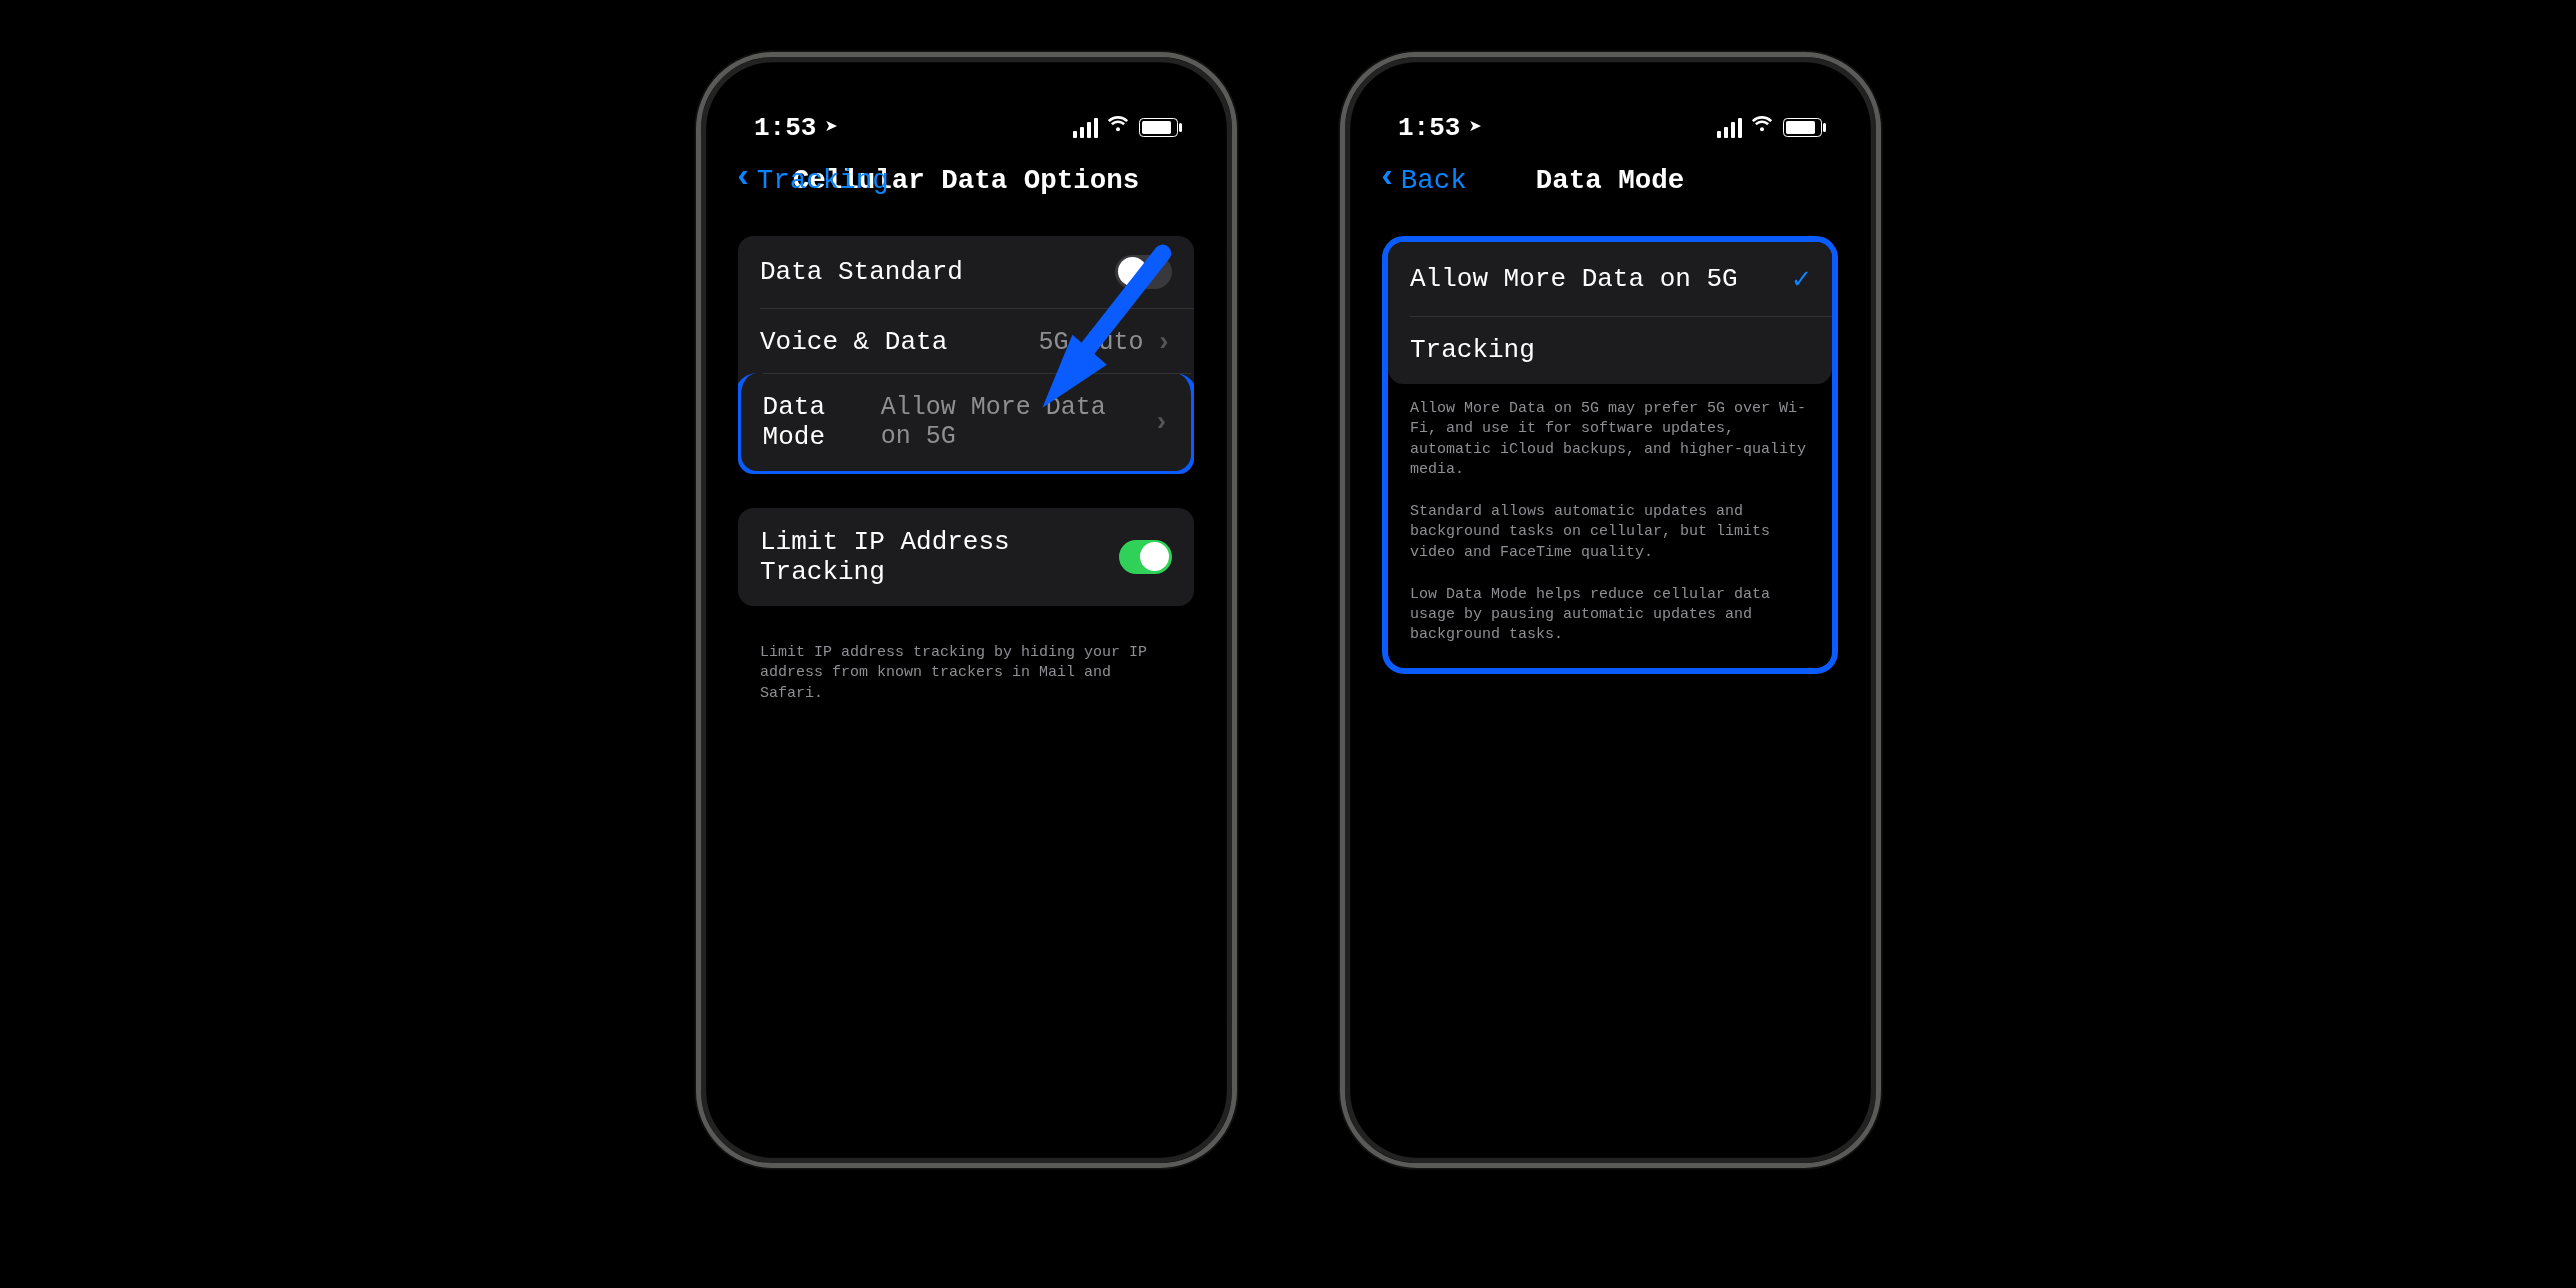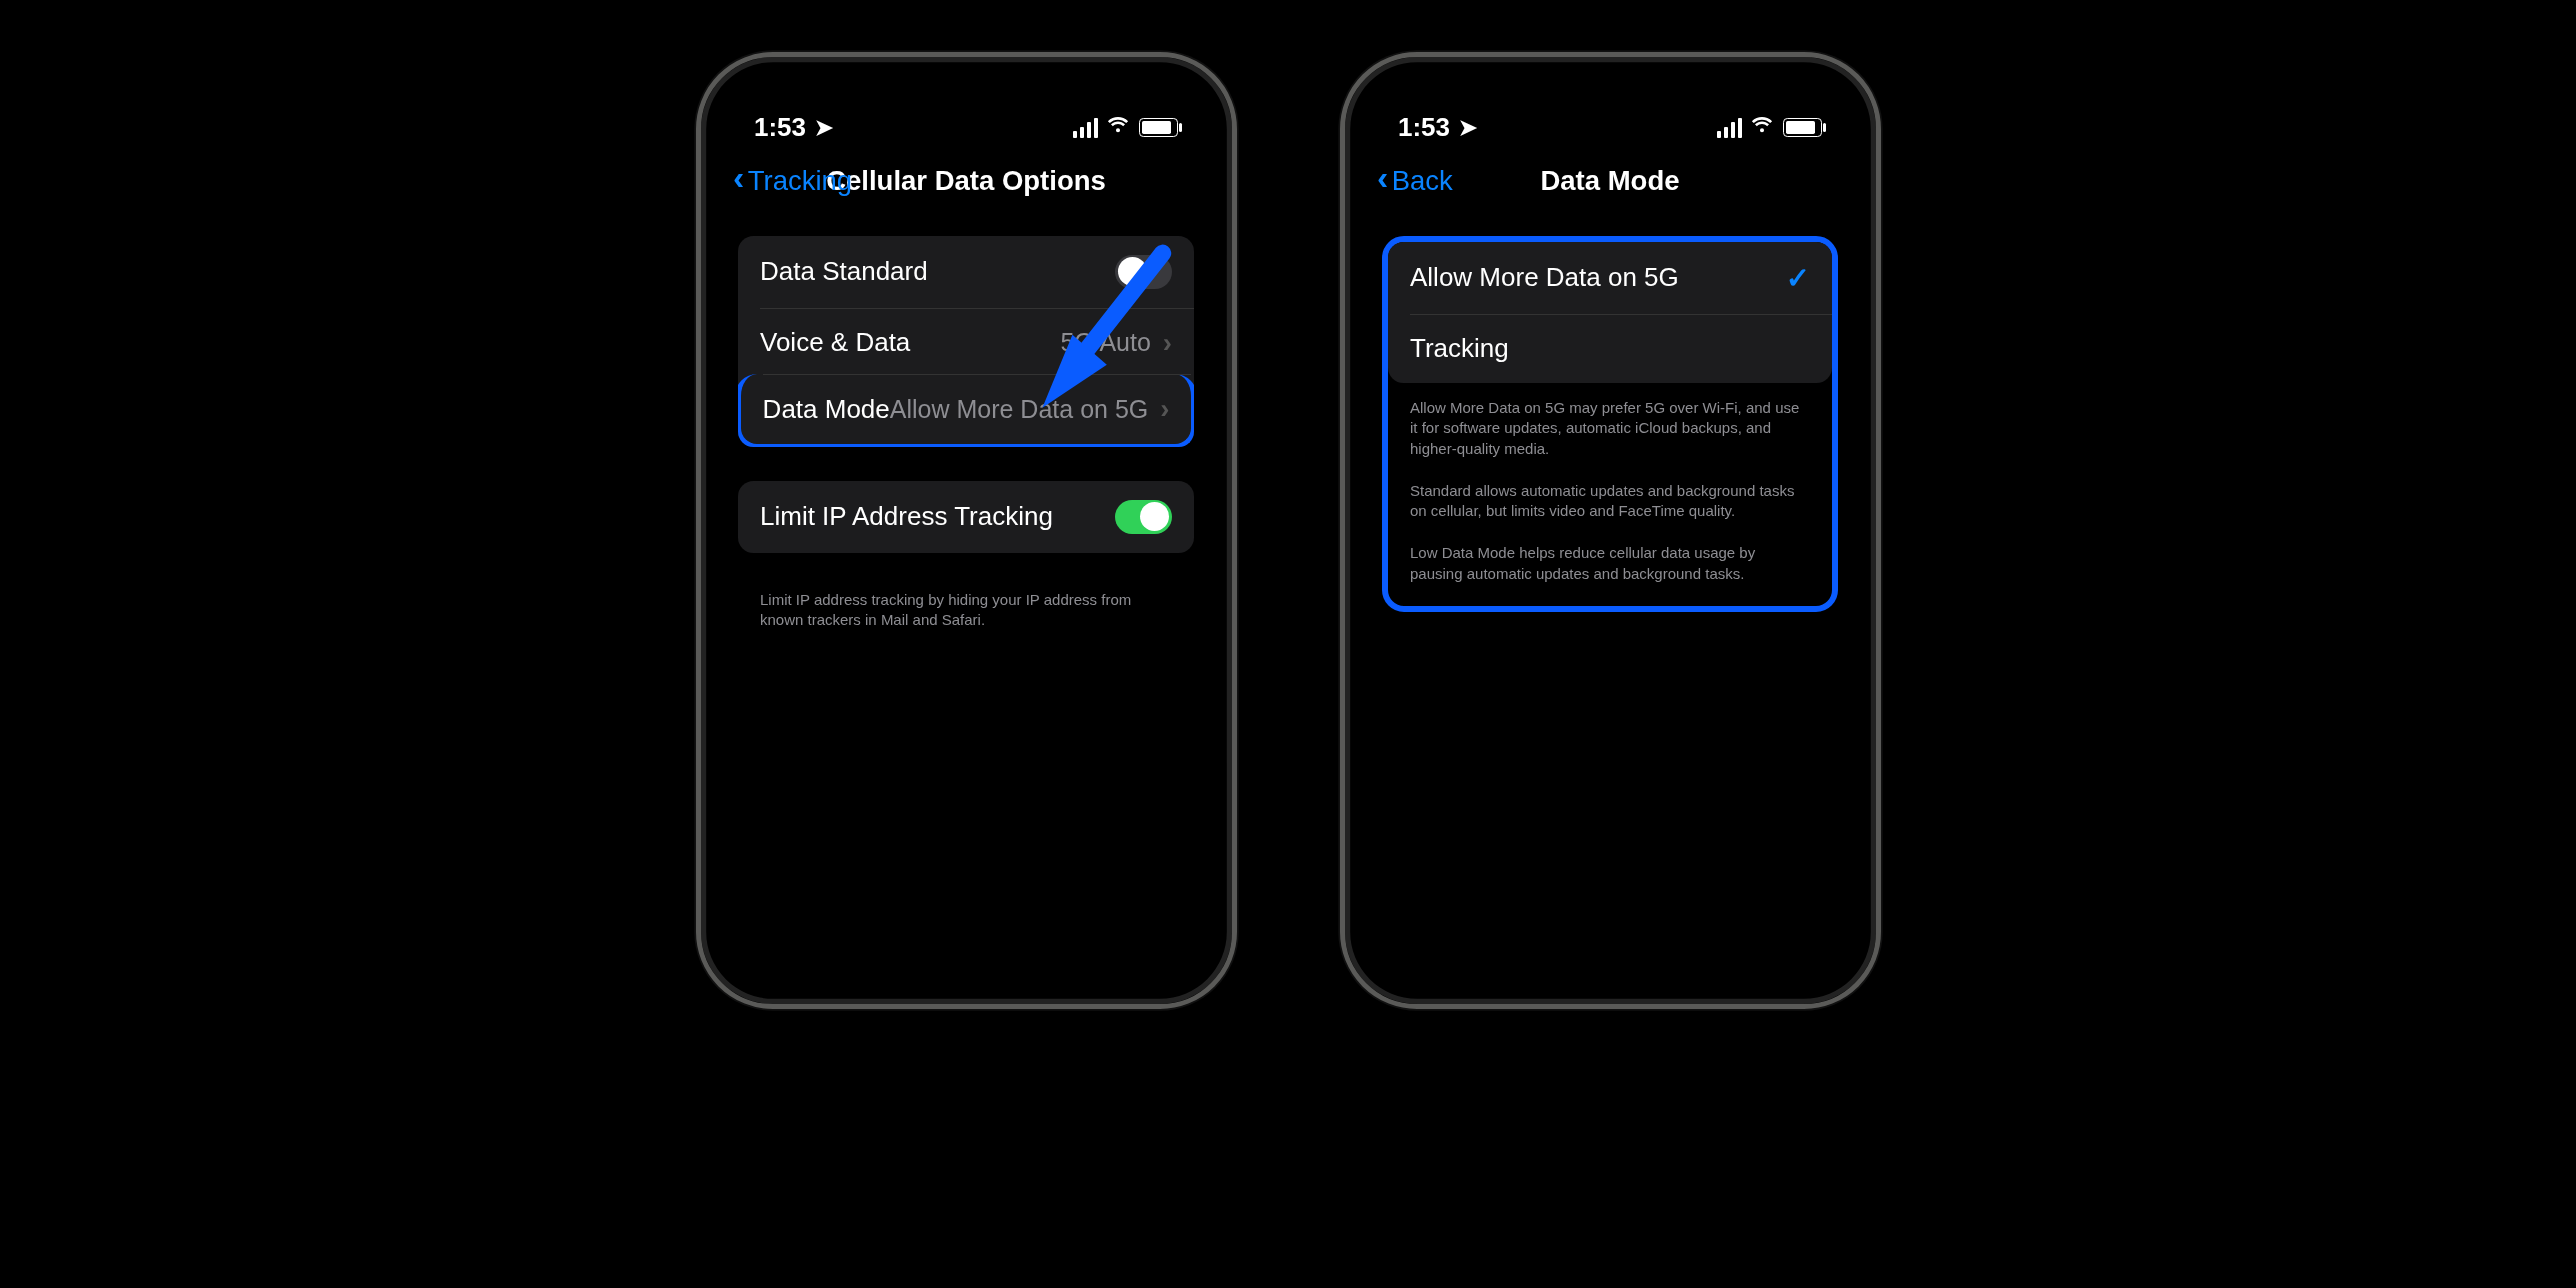--- a/index.html
+++ b/index.html
@@ -12,27 +12,28 @@
     justify-content: center;
     align-items: flex-start;
     gap: 103px;
     padding-top: 52px;
     position: relative;
   }
 
   
   .phone {
     width: 541px;
-    height: 957px;
+    height: 1116px;
     border-radius: 77px;
     background: #000;
     border: 5.2px solid #5a5a58;
     box-shadow: inset 0 0 0 5.2px #222, 0 0 0 1.7px #111;
     position: relative;
     overflow: hidden;
+    font-family: Liberation Mono, monospace;
   }
   .phone::before { 
     content:"";
     position:absolute;
     top: 26px; left:50%; transform:translateX(-50%);
     width: 94px; height: 8.6px;
     background:#1a1a1a;
     border-radius: 4.3px;
   }
   .phone .camera {

